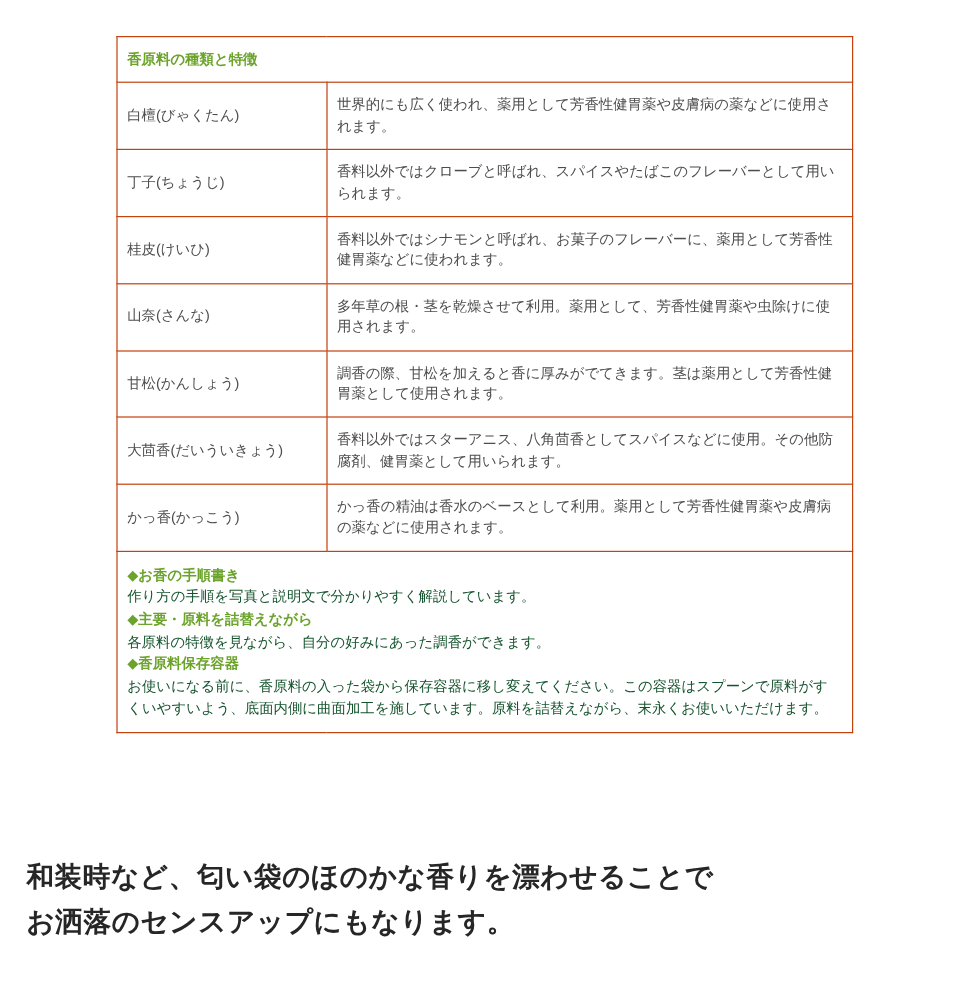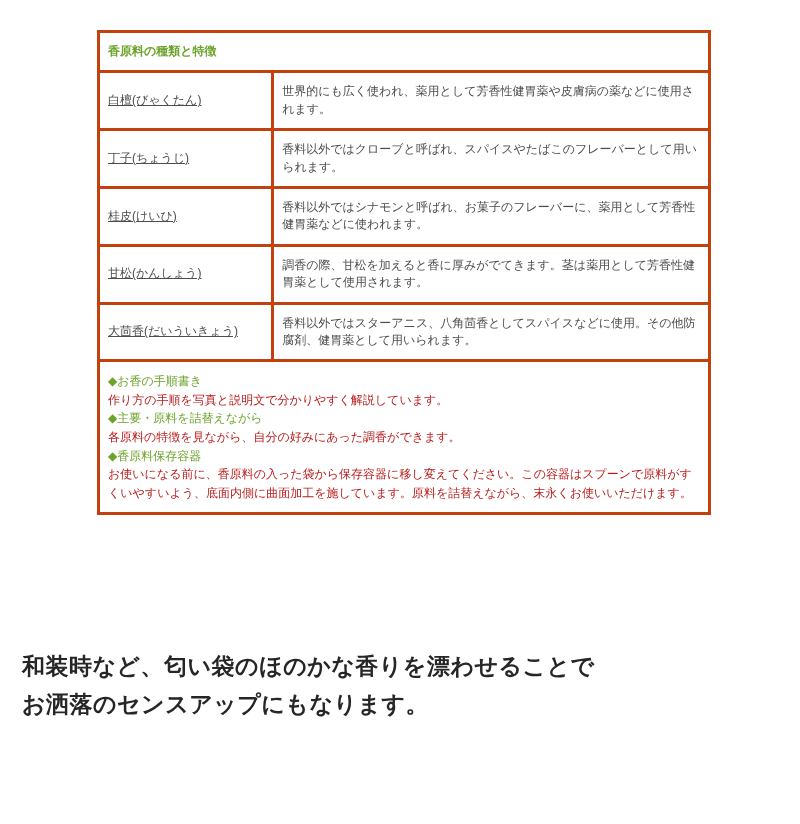--- a/index.html
+++ b/index.html
@@ -17,48 +17,48 @@
     width: 614px;
   }
   table.info-table {
     width: 100%;
     border-collapse: collapse;
     border: 1px solid #8f8f8f;
     font-size: 12px;
     color: #4d4d4d;
   }
   table.info-table td {
-    border: 3px solid #c2410c;
+    border: 1px solid #c2410c;
     vertical-align: middle;
     padding: 10px 8px;
     line-height: 1.45;
   }
   td.table-title-cell {
     color: #6ba32b;
     font-weight: bold;
     padding: 6px 8px 7px 8px;
   }
-  td.name-cell { width: 175px; text-decoration: underline; }
+  td.name-cell { width: 175px; }
   td.desc-cell { width: 439px; }
 
   td.notes-cell { padding: 6px 8px 10px 8px; }
   .note-title {
     color: #6ba32b;
-    font-weight: normal;
+    font-weight: bold;
     line-height: 1.55;
   }
   .note-body {
-    color: #b91c1c;
+    color: #14532d;
     line-height: 1.55;
   }
 
   .footer-text {
     position: absolute;
     left: 22px;
-    top: 648px;
+    top: 712px;
     width: 778px;
     font-family: "Liberation Serif", "DejaVu Serif", serif;
     font-weight: 600;
     font-size: 23px;
     line-height: 38px;
     color: #262626;
     letter-spacing: 0.5px;
   }
   .footer-line { white-space: nowrap; }
 </style>
@@ -78,26 +78,34 @@
       </tr>
       <tr>
         <td class="name-cell">丁子(ちょうじ)</td>
         <td class="desc-cell">香料以外ではクローブと呼ばれ、スパイスやたばこのフレーバーとして用いられます。</td>
       </tr>
       <tr>
         <td class="name-cell">桂皮(けいひ)</td>
         <td class="desc-cell">香料以外ではシナモンと呼ばれ、お菓子のフレーバーに、薬用として芳香性健胃薬などに使われます。</td>
       </tr>
       <tr>
+        <td class="name-cell">山奈(さんな)</td>
+        <td class="desc-cell">多年草の根・茎を乾燥させて利用。薬用として、芳香性健胃薬や虫除けに使用されます。</td>
+      </tr>
+      <tr>
         <td class="name-cell">甘松(かんしょう)</td>
         <td class="desc-cell">調香の際、甘松を加えると香に厚みがでてきます。茎は薬用として芳香性健胃薬として使用されます。</td>
       </tr>
       <tr>
         <td class="name-cell">大茴香(だいういきょう)</td>
         <td class="desc-cell">香料以外ではスターアニス、八角茴香としてスパイスなどに使用。その他防腐剤、健胃薬として用いられます。</td>
+      </tr>
+      <tr>
+        <td class="name-cell">かっ香(かっこう)</td>
+        <td class="desc-cell">かっ香の精油は香水のベースとして利用。薬用として芳香性健胃薬や皮膚病の薬などに使用されます。</td>
       </tr>
 
       <tr>
         <td class="notes-cell" colspan="2">
           <div class="note-title">◆お香の手順書き</div>
           <div class="note-body">作り方の手順を写真と説明文で分かりやすく解説しています。</div>
           <div class="note-title">◆主要・原料を詰替えながら</div>
           <div class="note-body">各原料の特徴を見ながら、自分の好みにあった調香ができます。</div>
           <div class="note-title">◆香原料保存容器</div>
           <div class="note-body">お使いになる前に、香原料の入った袋から保存容器に移し変えてください。この容器はスプーンで原料がすくいやすいよう、底面内側に曲面加工を施しています。原料を詰替えながら、末永くお使いいただけます。</div>

